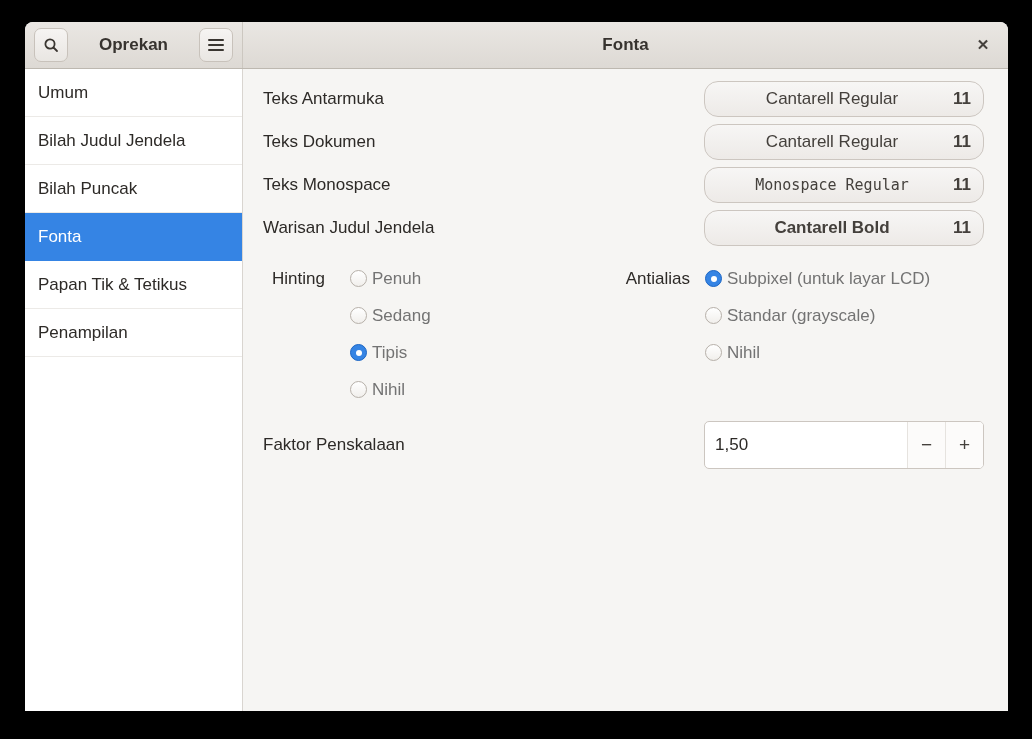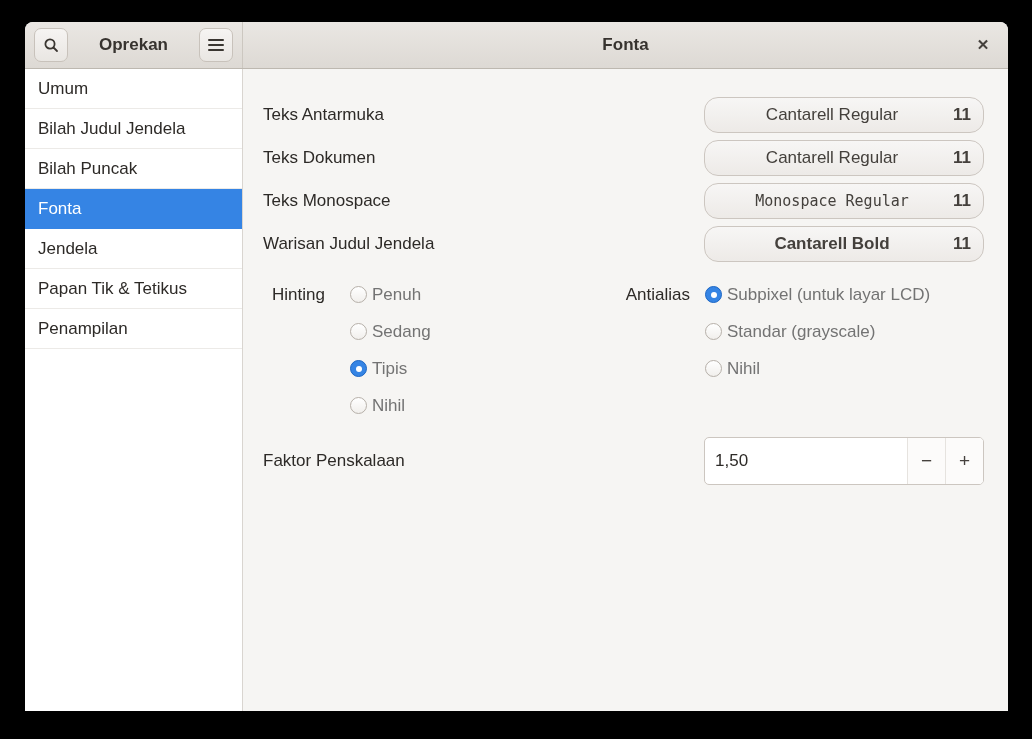--- a/index.html
+++ b/index.html
@@ -49,29 +49,29 @@
     font-size:15px; font-weight:700; color:#45413d; cursor:pointer;
     border-radius:6px;
   }
   
   .win-body { flex:1; display:flex; min-height:0; }
   .sidebar {
     width:218px; flex:0 0 218px; background:#ffffff;
     border-right:1px solid #d9d5d0;
   }
   .sidebar-item {
-    height:40px; display:flex; align-items:center;
+    height:48px; display:flex; align-items:center;
     padding-left:13px; font-size:17px; color:#2d2a27;
     border-bottom:1px solid #eceae7;
     cursor:pointer; background:#fff;
   }
   .sidebar-item.checked {
     background:#3584e4; color:#ffffff; border-bottom-color:#3584e4;
   }
-  .content { flex:1; background:#f6f5f3; padding-top:28px; position:relative; }
+  .content { flex:1; background:#f6f5f3; padding-top:12px; position:relative; }
   
   .font-row {
     height:36px; margin:0 24px 7px 20px;
     display:flex; align-items:center; justify-content:space-between;
   }
   .row-label { font-size:17px; color:#2d2a27; }
   .font-btn {
     width:280px; height:36px;
     border:1px solid #ccc6c0; border-radius:14px;
     background:linear-gradient(#f7f6f5,#edeae7);
@@ -172,23 +172,20 @@
       <div class="sidebar-item">
         <span>Bilah Judul Jendela</span>
       </div>
       <div class="sidebar-item">
         <span>Bilah Puncak</span>
       </div>
       <div class="sidebar-item checked">
         <span>Fonta</span>
       </div>
       <div class="sidebar-item">
-        <span>Jendela</span>
-      </div>
-      <div class="sidebar-item">
         <span>Papan Tik &amp; Tetikus</span>
       </div>
       <div class="sidebar-item">
         <span>Penampilan</span>
       </div>
     </div>
 
     <div class="content">
 
       <div class="font-row">

